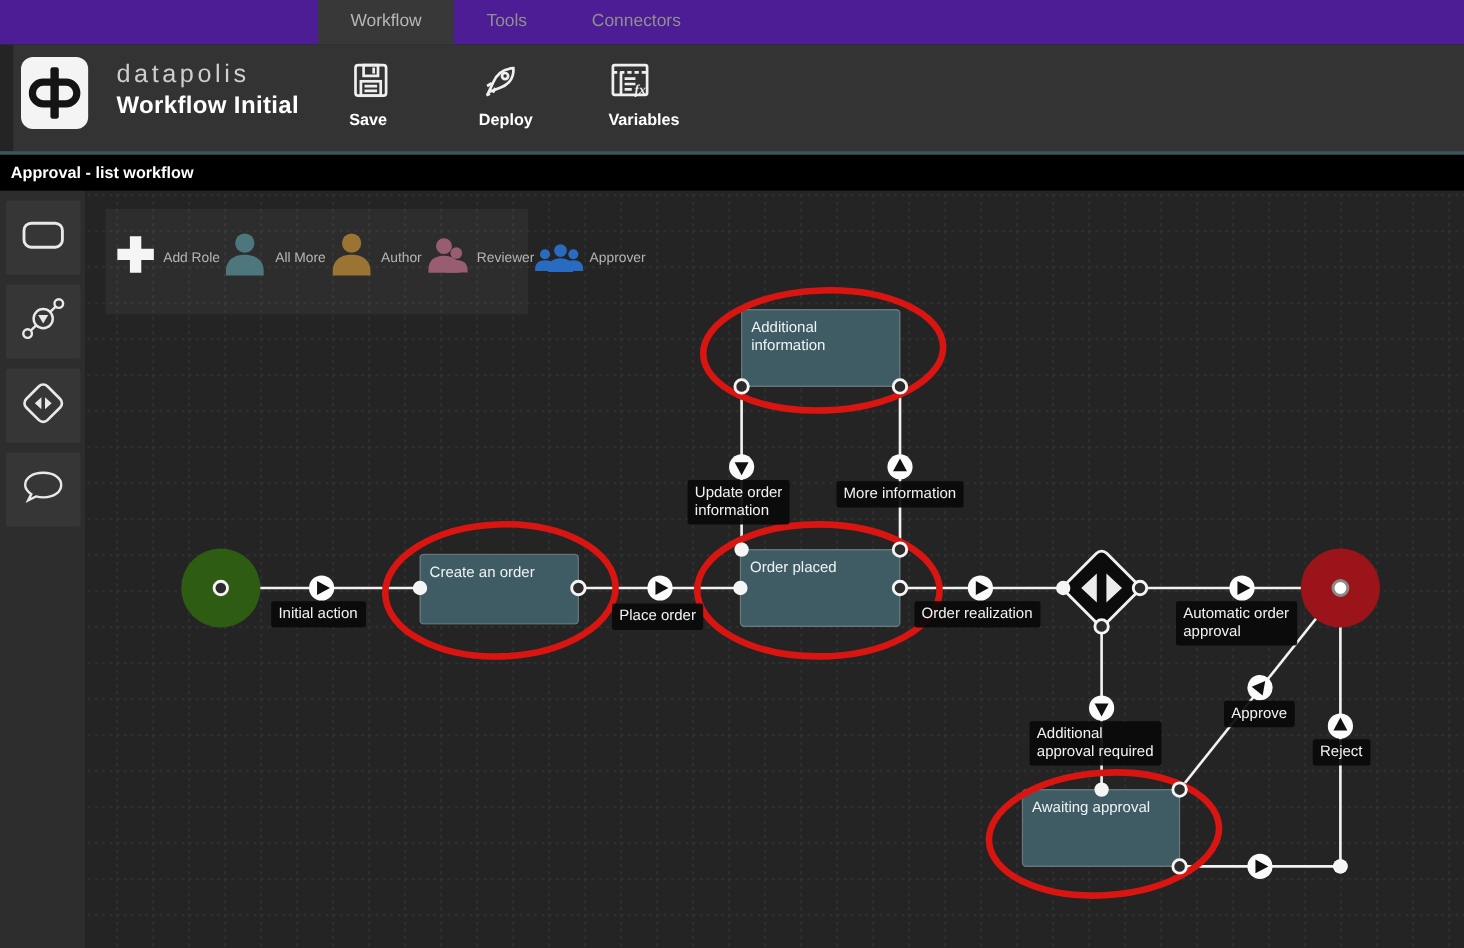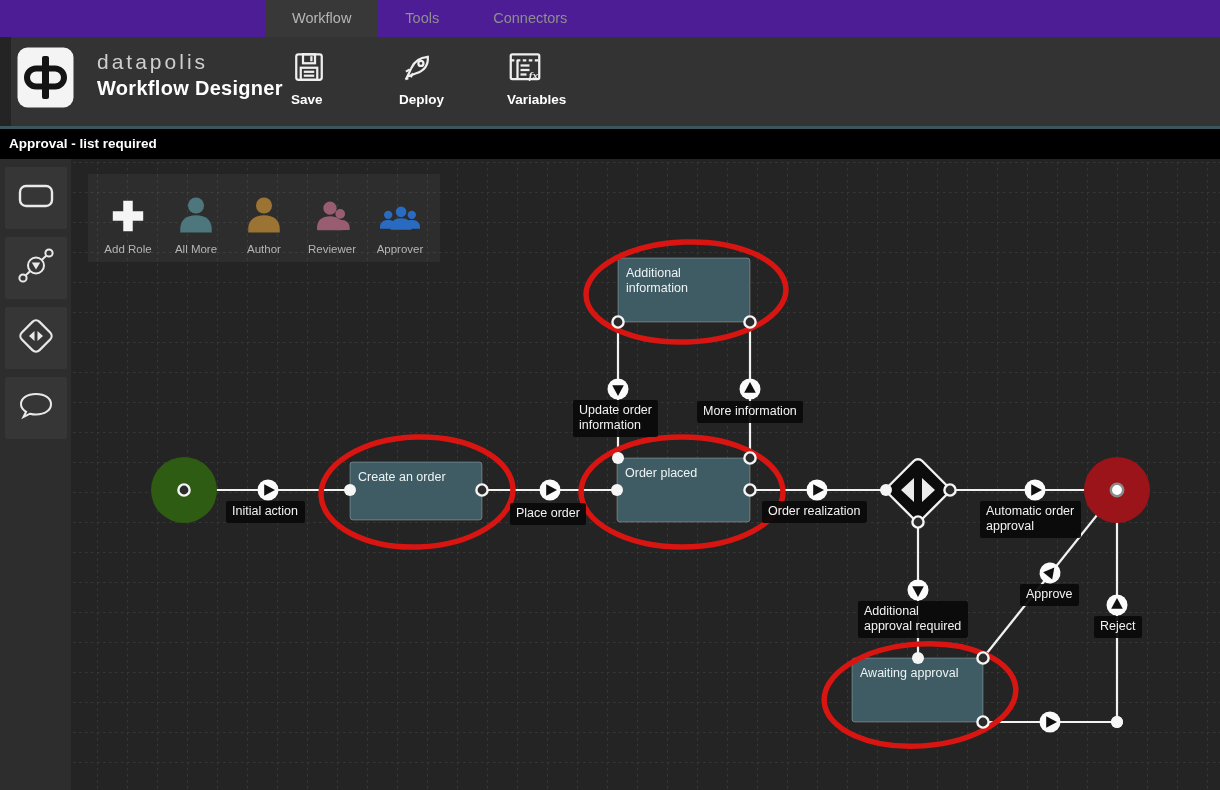--- a/index.html
+++ b/index.html
@@ -28,21 +28,21 @@
   
   .sidebar{position:absolute;top:159px;left:0;width:71px;height:631px;background:#2d2d2d;
     display:flex;flex-direction:column;align-items:center;gap:8px;padding-top:8px;box-sizing:border-box;}
   .tool{width:62px;height:62px;background:#363636;border-radius:2px;display:flex;align-items:center;justify-content:center;cursor:default;}
   
   .canvas{position:absolute;left:71px;top:159px;width:1149px;height:631px;background:#242424;}
   .canvas svg#diagram{position:absolute;left:0;top:0;}
   
   .roles{position:absolute;left:17px;top:15px;width:352px;height:88px;background:rgba(255,255,255,0.045);
     display:flex;padding:0 6px;box-sizing:border-box;}
-  .role{flex:1;display:flex;flex-direction:column;align-items:center;justify-content:flex-end;padding-bottom:7px;gap:4px;cursor:default;}
+  .role{flex:1;display:flex;flex-direction:row;align-items:center;justify-content:flex-end;padding-bottom:7px;gap:4px;cursor:default;}
   .role-label{font-size:11.5px;color:#b5b5b5;white-space:nowrap;}
 </style>
 </head>
 <body>
 
 <div class="tabbar">
   <div class="tab-spacer"></div>
   <div class="tab active">Workflow</div>
   <div class="tab">Tools</div>
   <div class="tab">Connectors</div>
@@ -51,21 +51,21 @@
 <div class="header">
   <div class="logo">
     <svg width="57" height="61" viewBox="0 0 57 61">
       <rect x="0.5" y="0.5" width="56" height="60" rx="10" fill="#f4f4f4"></rect>
       <rect x="25" y="9" width="7" height="43" rx="2" fill="#141414"></rect>
       <rect x="10" y="21.5" width="37" height="18" rx="9" fill="none" stroke="#141414" stroke-width="6"></rect>
     </svg>
   </div>
   <div class="brand">
     <div class="brand-name">datapolis</div>
-    <div class="brand-product">Workflow Designer</div>
+    <div class="brand-product">Workflow Initial</div>
   </div>
   <div class="toolbar">
     <div class="tbtn">
       <span>
         <svg width="36" height="36" viewBox="0 0 24 24" fill="none" stroke="#efefef" stroke-width="1.5">
           <rect x="3.5" y="3.5" width="17" height="17" rx="1.5"></rect>
           <rect x="8" y="3.5" width="8" height="6"></rect>
           <line x1="13.6" y1="4.8" x2="13.6" y2="8.2"></line>
           <rect x="6.5" y="12.5" width="11" height="8"></rect>
           <line x1="8.5" y1="15.2" x2="15.5" y2="15.2"></line>
@@ -96,21 +96,21 @@
           <text x="14.5" y="19.8" font-size="7.5" font-style="italic" fill="#efefef" stroke="none" font-family="Liberation Serif, serif">fx</text>
         </svg>
       </span>
       <span>Variables</span>
     </div>
   </div>
 </div>
 
 <div class="divider" style="background: rgb(59, 87, 93);"></div>
 <div class="subheader">
-  <span>Approval - list required</span>
+  <span>Approval - list workflow</span>
 </div>
 
 <div class="sidebar">
   <div class="tool">
     <span>
       <svg width="44" height="44" viewBox="0 0 44 44" fill="none" stroke="#e9e9e9" stroke-width="2.4">
         <rect x="6" y="12" width="32" height="20" rx="6"></rect>
       </svg>
     </span>
   </div>

